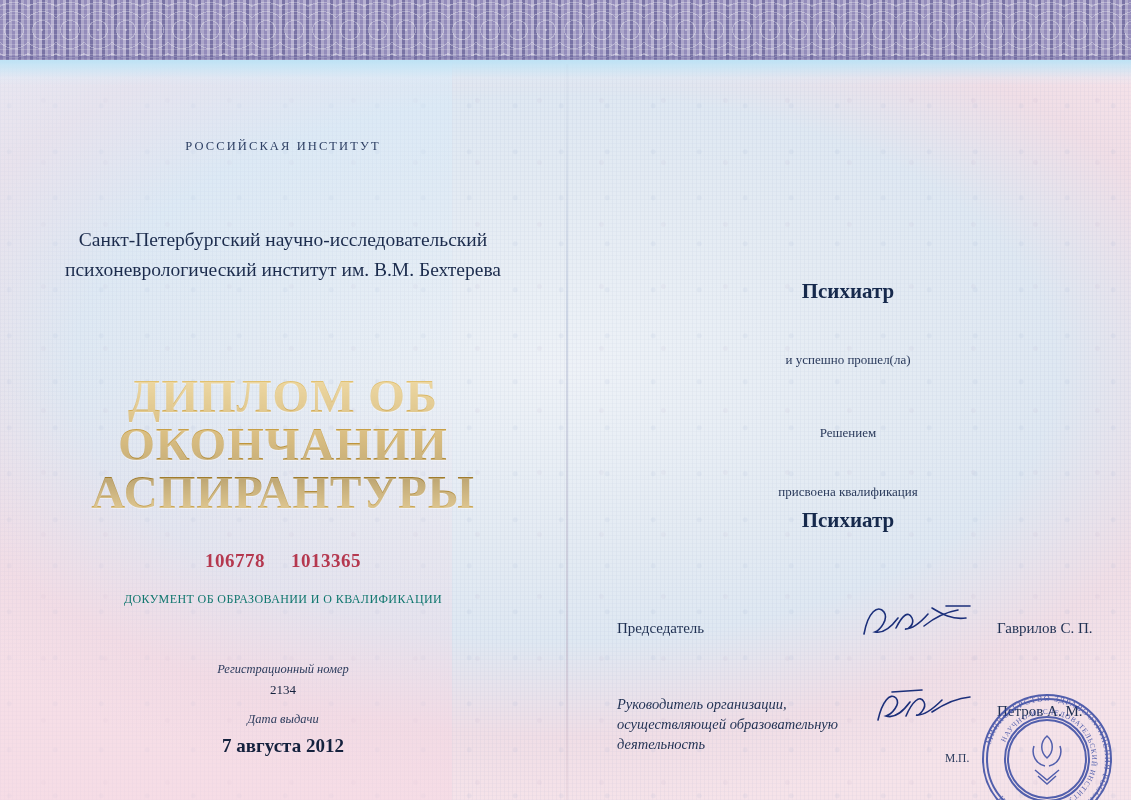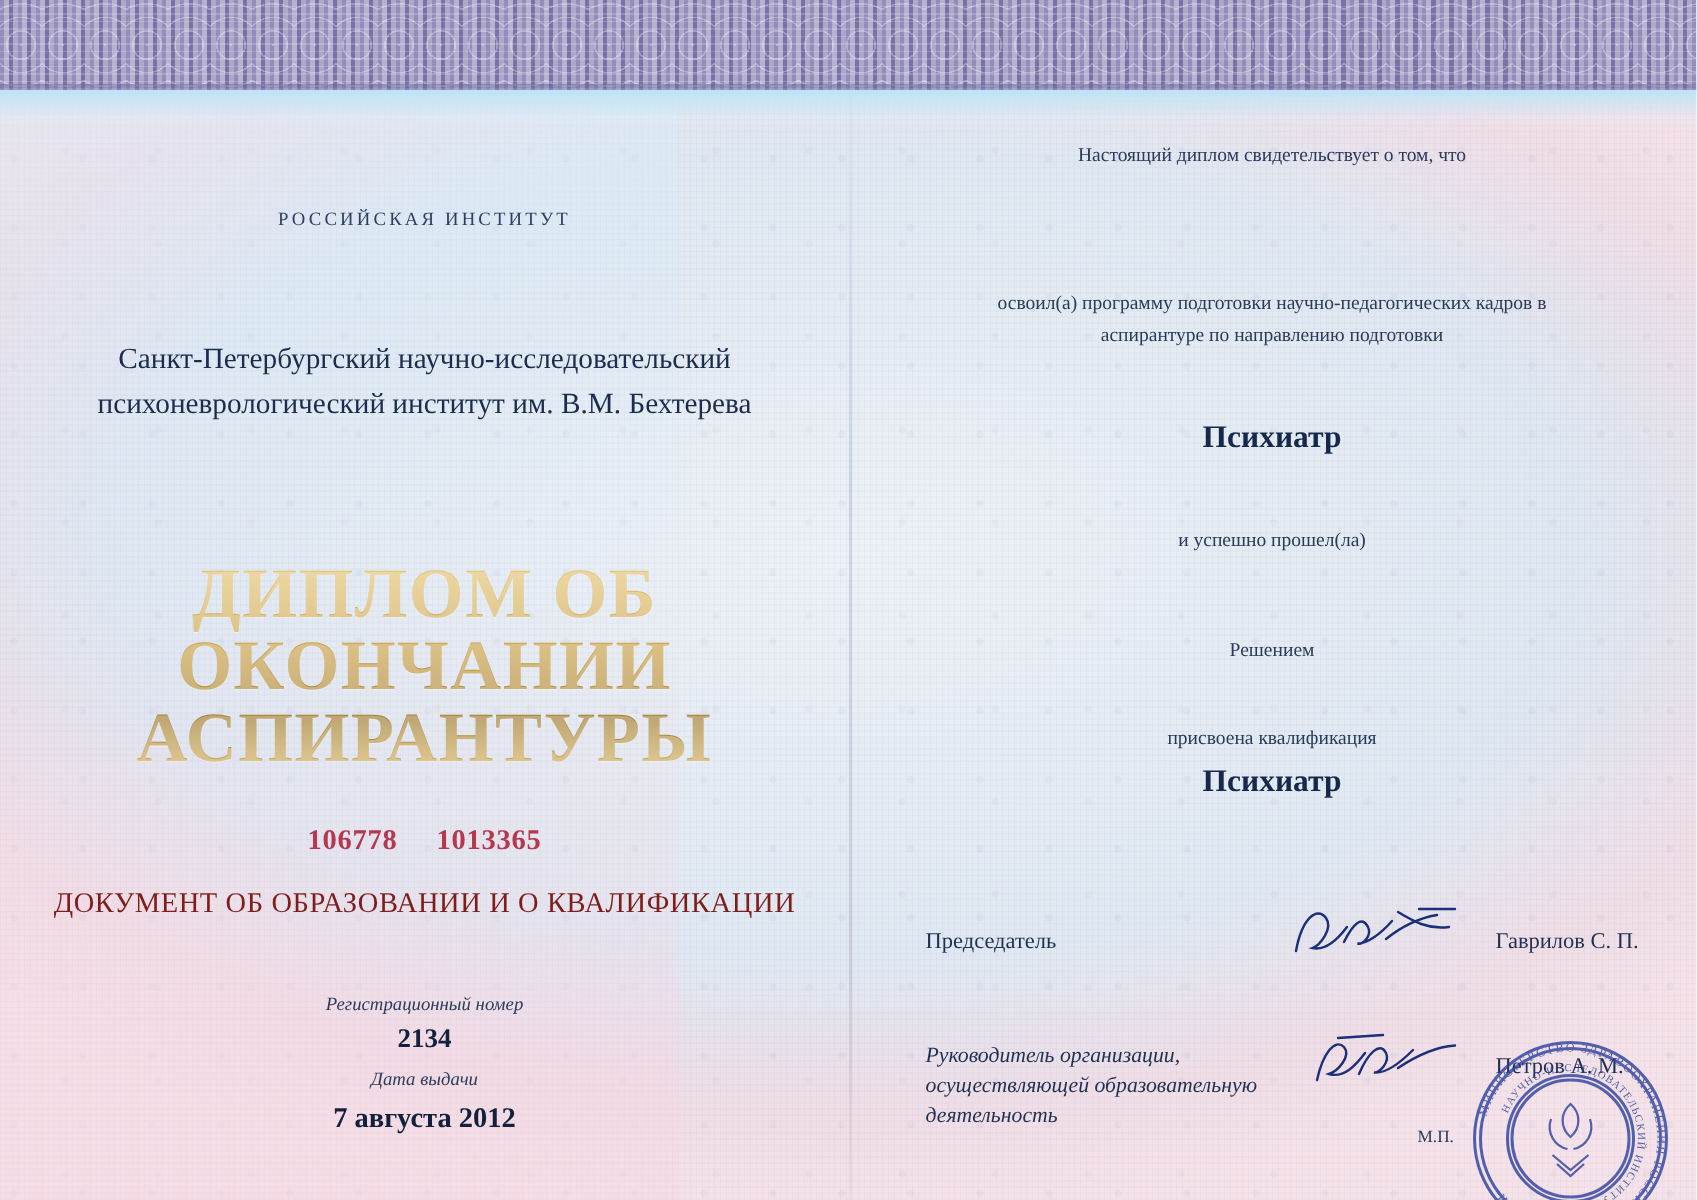--- a/index.html
+++ b/index.html
@@ -120,30 +120,30 @@
     font-family: "Liberation Serif", serif;
   }
   .serial {
     left: 283px; top: 550px;
     font-size: 19px; font-weight: bold;
     color: #b5384f; letter-spacing: .5px;
   }
   .serial .gap { display: inline-block; width: 26px; }
   .doc-sub {
     left: 283px; top: 592px;
-    font-size: 19px; letter-spacing: .4px;
-    color: #7f1d1d;
+    font-size: 12px; letter-spacing: .4px;
+    color: #0f766e;
   }
   .reg-label {
     left: 283px; top: 662px;
     font-size: 12.5px; font-style: italic; color: #2b3b5c;
   }
   .reg-value {
     left: 283px; top: 682px;
-    font-size: 18px; font-weight: bold; color: #14213d;
+    font-size: 13px; font-weight: normal; color: #14213d;
   }
   .date-label {
     left: 283px; top: 712px;
     font-size: 12.5px; font-style: italic; color: #2b3b5c;
   }
   .date-value {
     left: 283px; top: 735px;
     font-size: 19px; font-weight: bold; color: #14213d;
   }
 
@@ -244,24 +244,22 @@
   </div>
 
   <div class="t center doc-sub">ДОКУМЕНТ ОБ ОБРАЗОВАНИИ И О КВАЛИФИКАЦИИ</div>
 
   <div class="t center reg-label">Регистрационный номер</div>
   <div class="t center reg-value">2134</div>
 
   <div class="t center date-label">Дата выдачи</div>
   <div class="t center date-value">7 августа 2012</div>
 
-  <div class="t center r-intro">Настоящий диплом свидетельствует о том, что</div>
-
-
-  <div class="t center r-prog" style="transform:translateX(-50%);">освоил(а) программу подготовки научно-педагогических кадров в аспирантуре по направлению подготовки</div>
+
+
 
   <div class="t center r-qual1">Психиатр</div>
 
   <div class="t center r-passed">и успешно прошел(ла)</div>
 
   <div class="t center r-decision">Решением</div>
 
   <div class="t center r-assigned">присвоена квалификация</div>
   <div class="t center r-qual2">Психиатр</div>
 

